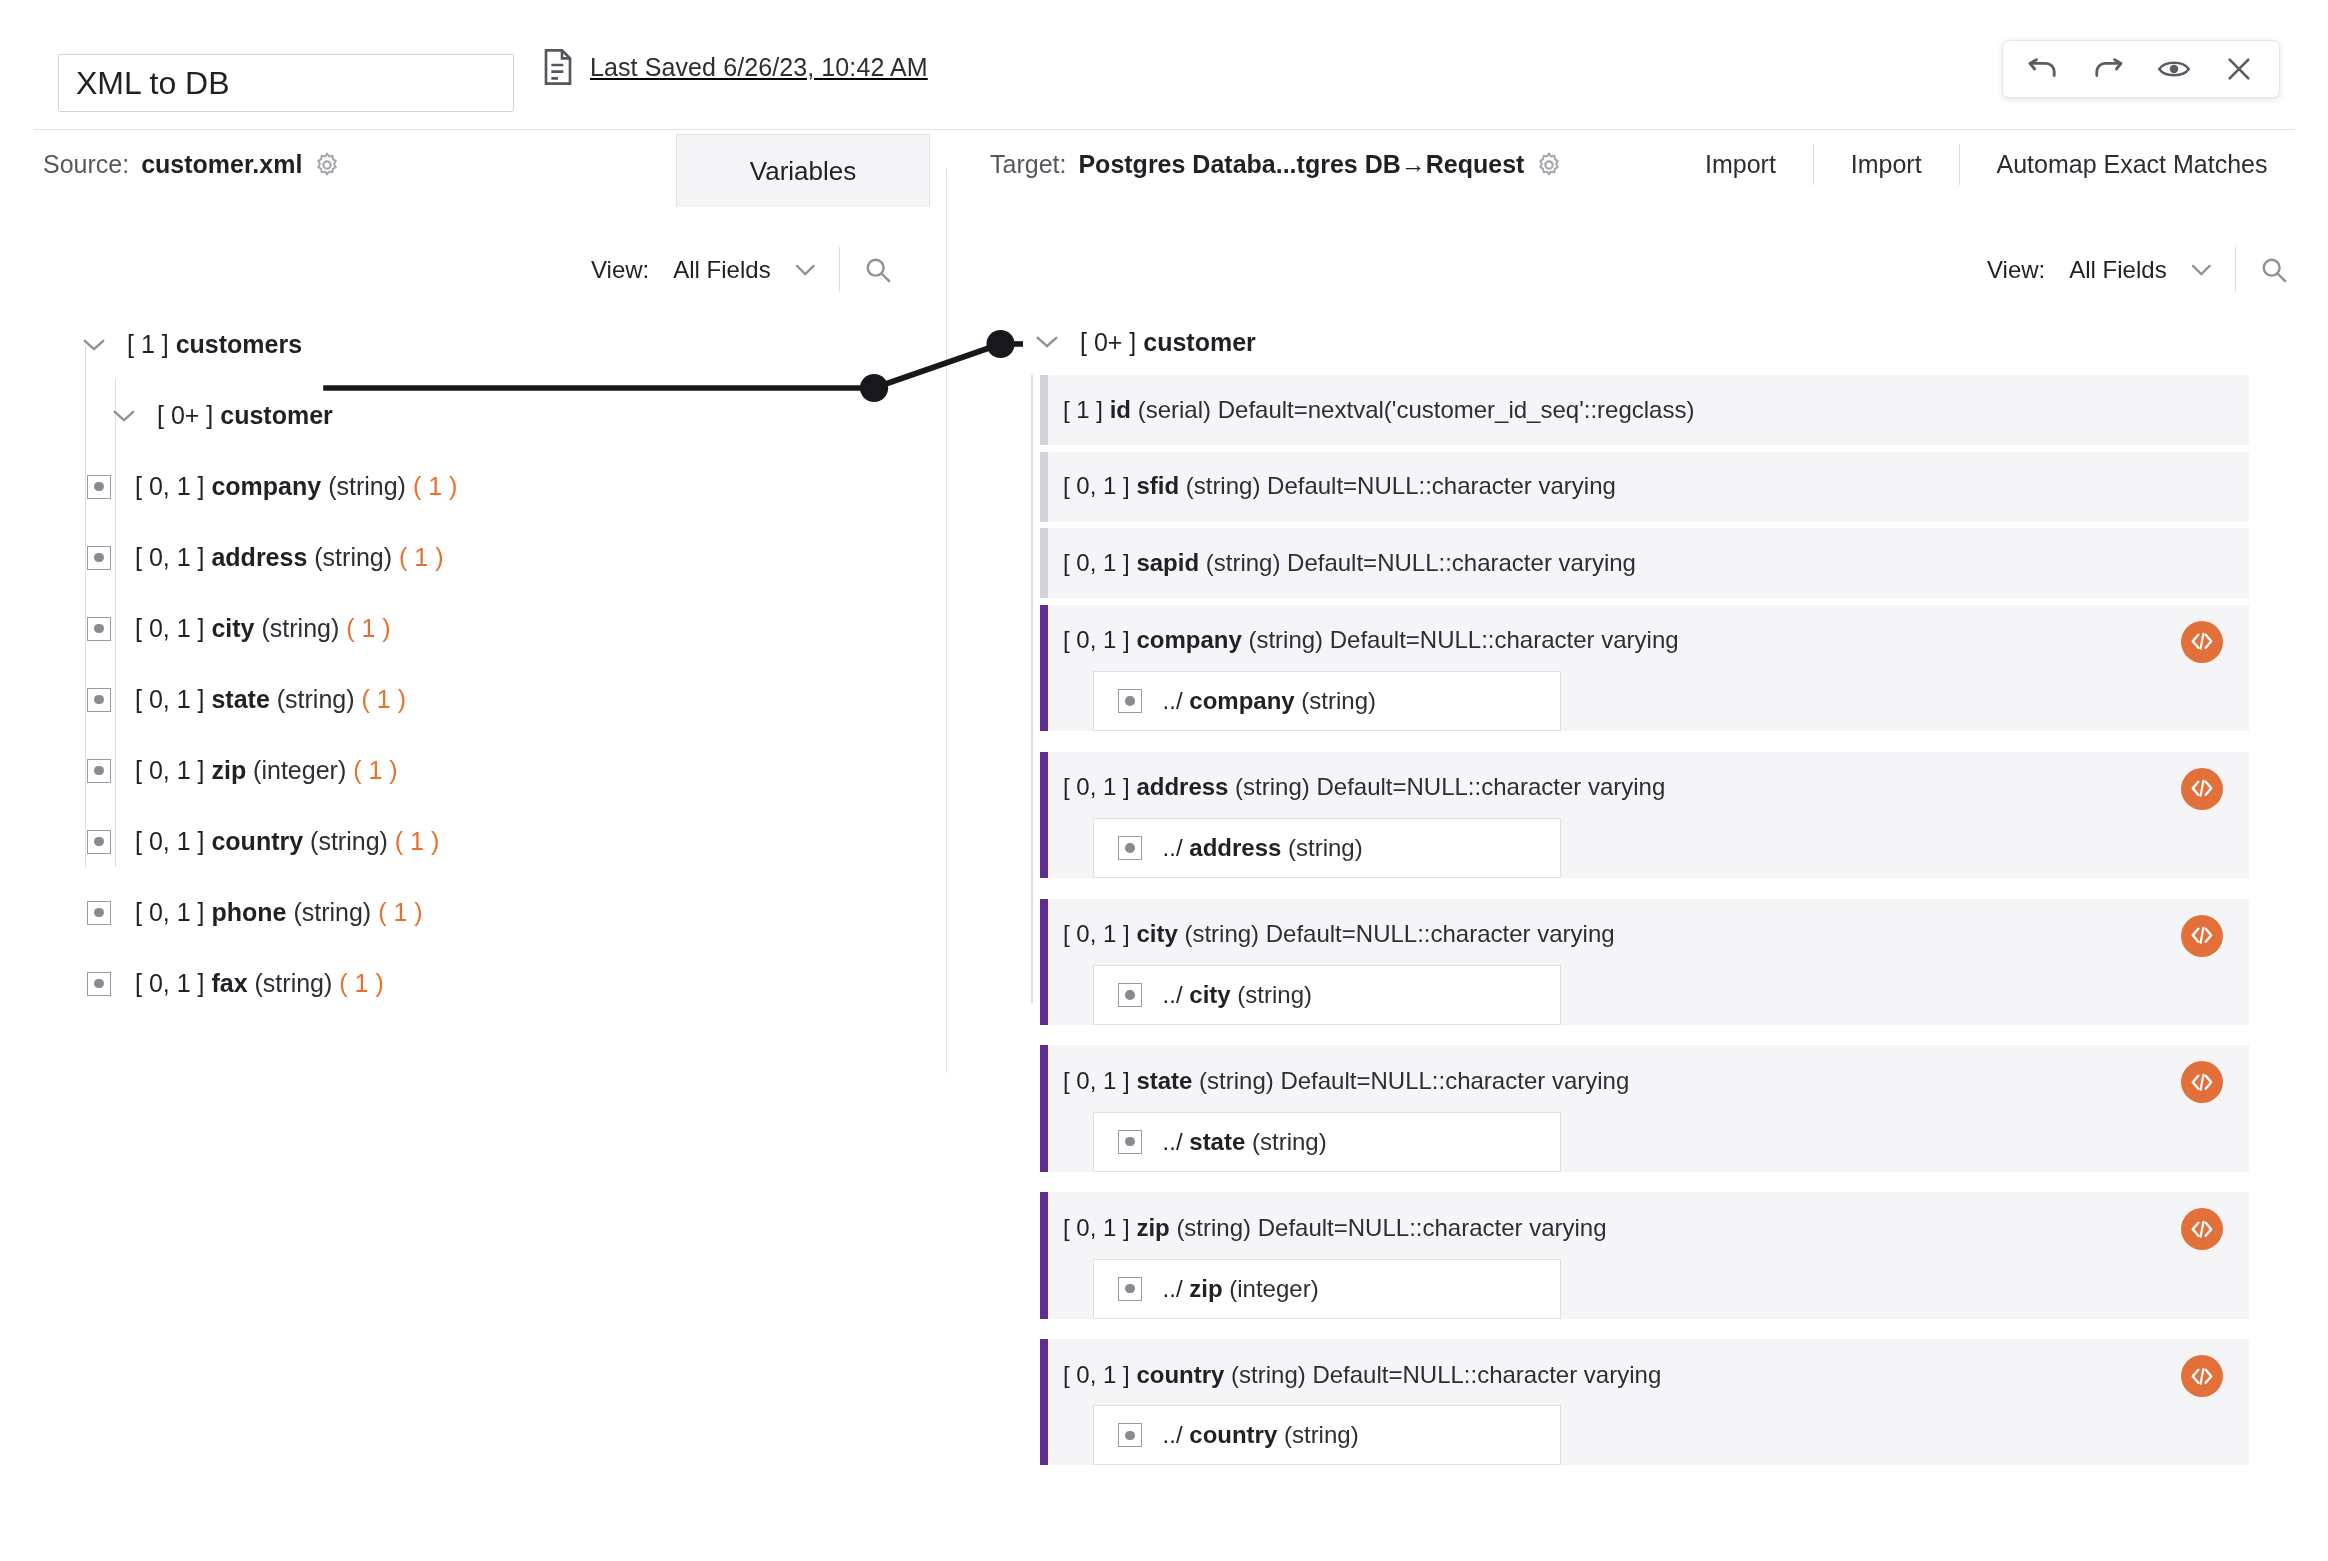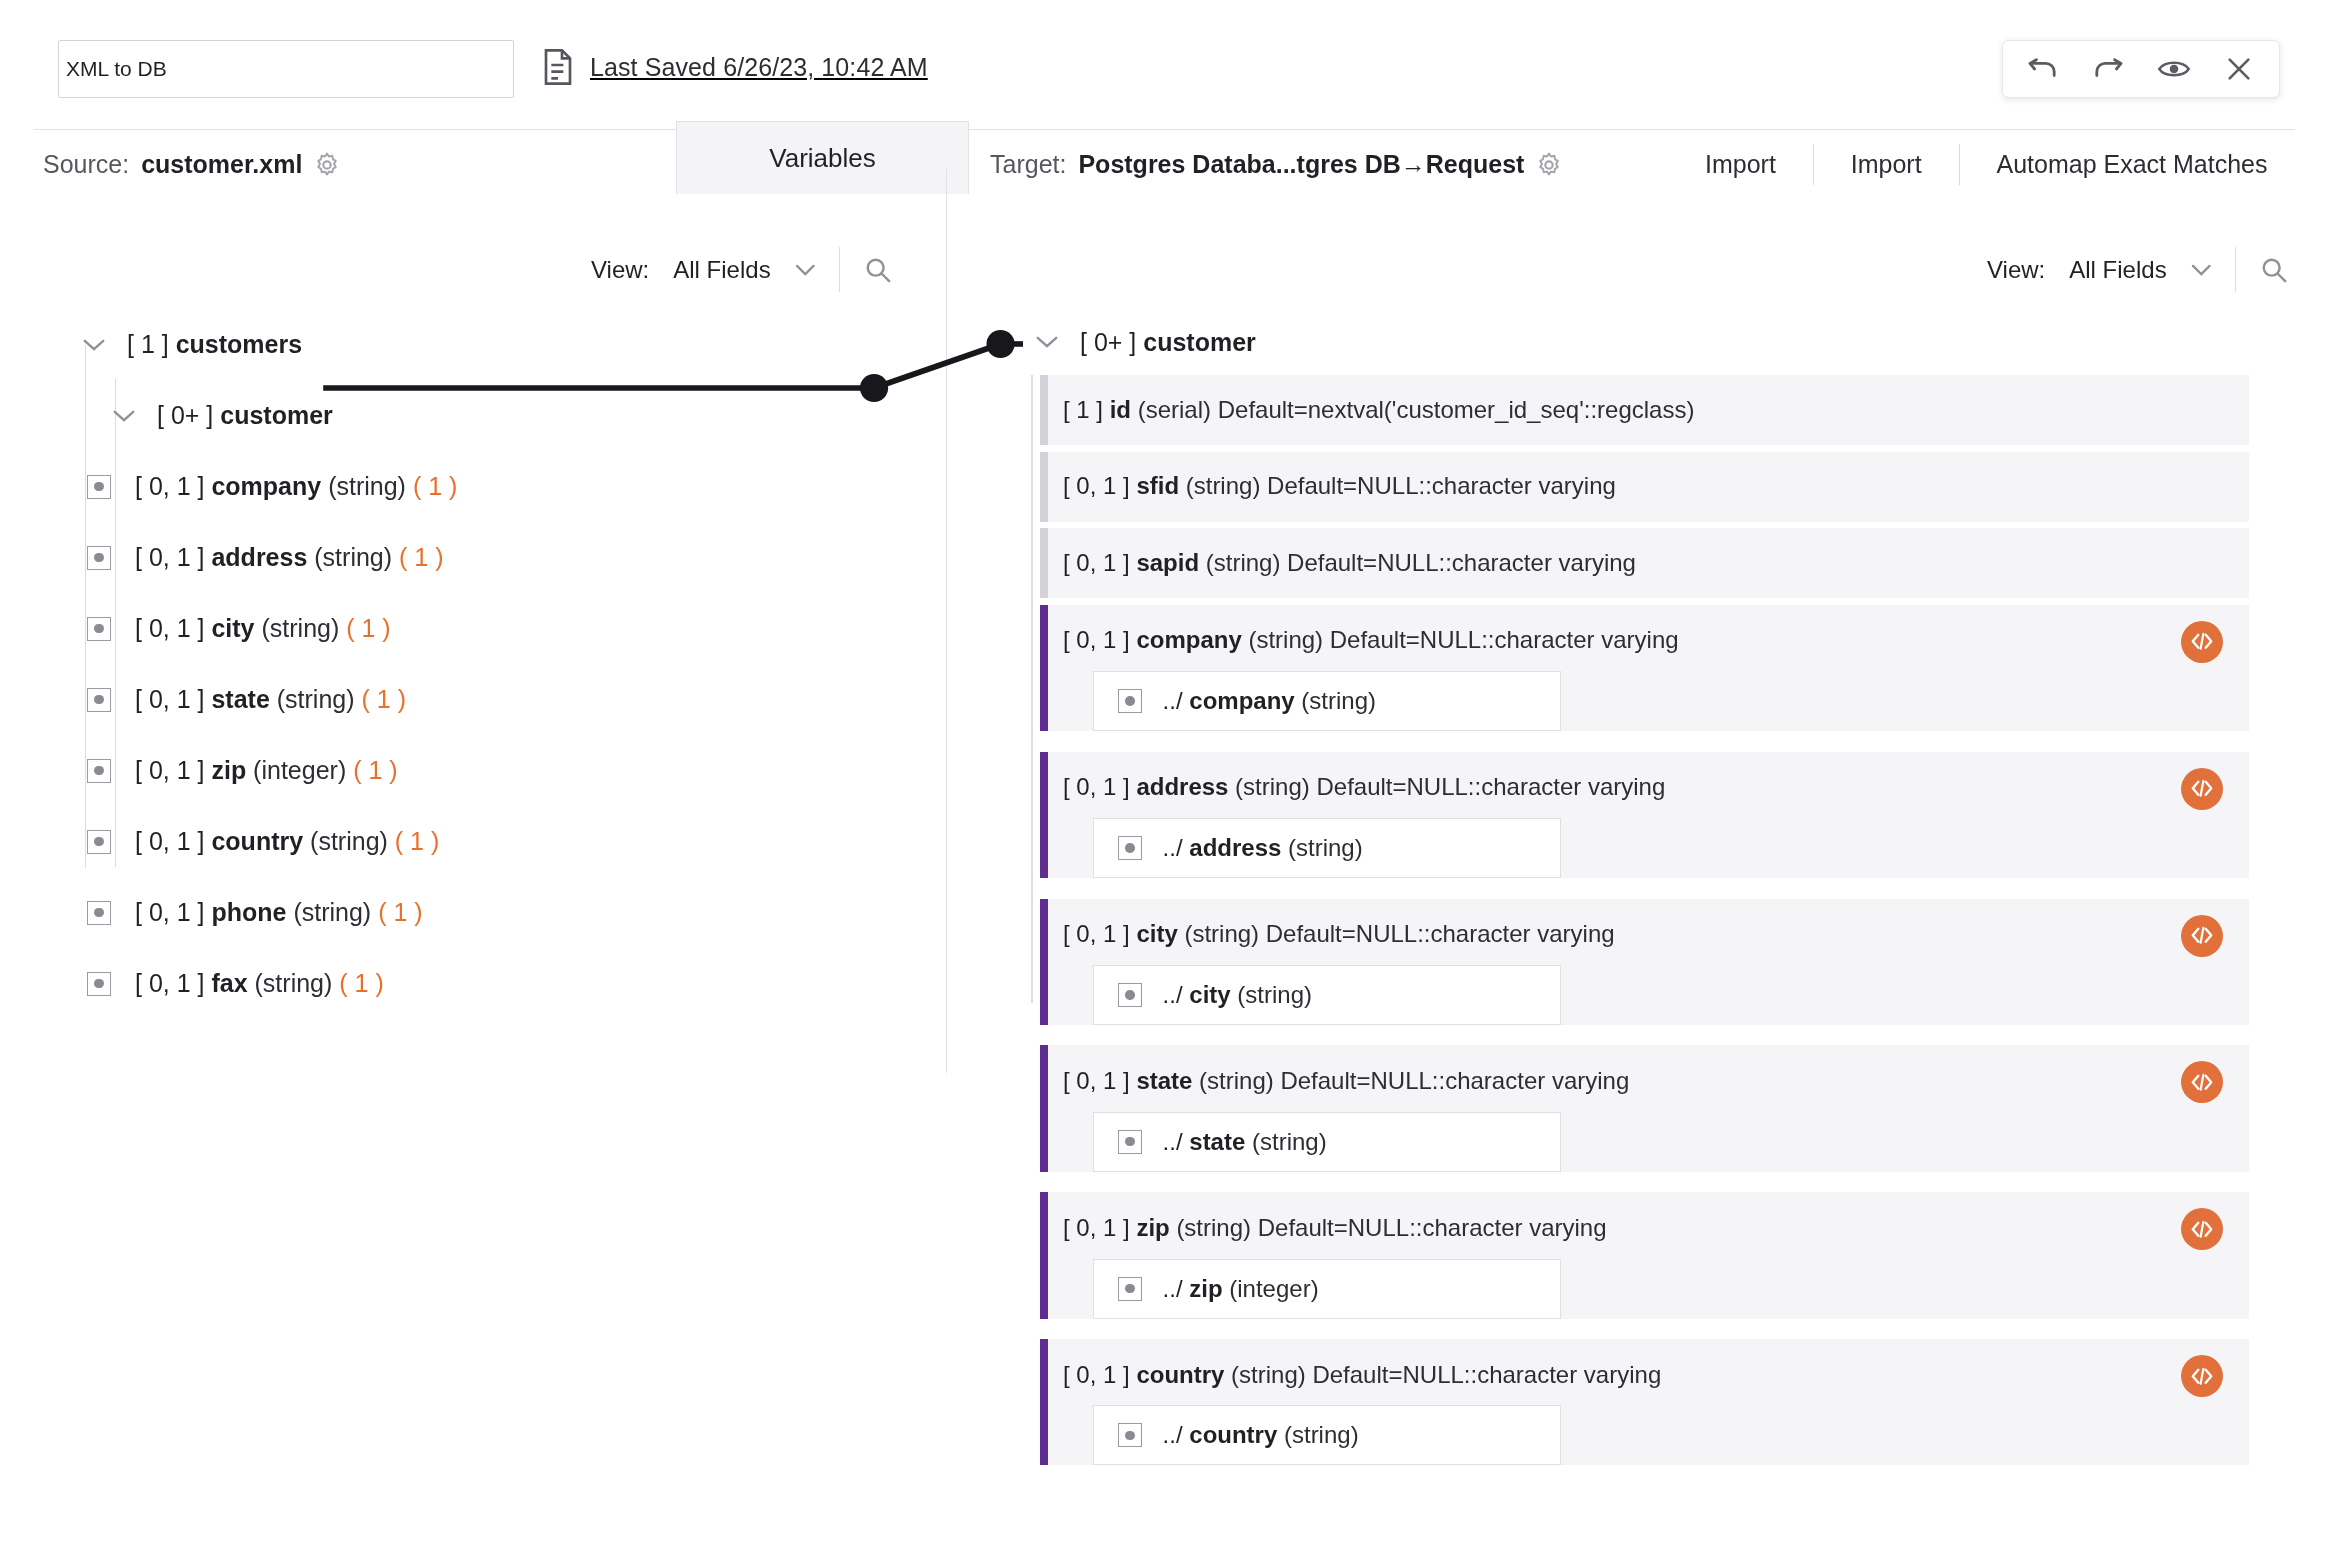--- a/index.html
+++ b/index.html
@@ -9,28 +9,28 @@
     font-family: "Liberation Sans", sans-serif;
     overflow: hidden;
   }
 
   
   .topbar {
     position: absolute; left: 0; top: 0; width: 2328px; height: 129px;
     background: #ffffff;
   }
   .name-input {
-    position: absolute; left: 58px; top: 40px;
+    position: absolute; left: 58px; top: 54px;
     width: 456px; height: 58px;
     border: 0.9px solid #d4d4d8;
     border-radius: 1.9px;
     background: #fff;
     font-family: "Liberation Sans", sans-serif;
-    font-size: 21px; color: #1f2125;
-    padding: 0 7px;
+    font-size: 32px; color: #1f2125;
+    padding: 0 17px;
     outline: none;
   }
   .saved-wrap {
     position: absolute; left: 542px; top: 49px;
     display: flex; align-items: center; gap: 16px; text-decoration: underline;
   }
   .doc-icon { width: 32px; height: 36px; display:block; }
   .saved-text { font-size: 25px; color: #2c2e33; letter-spacing: 0.1px; white-space: nowrap; }
 
   .toolbar {
@@ -58,22 +58,22 @@
   .source-label {
     position: absolute; left: 43px; top: 150px;
     display: flex; align-items: center; gap: 12px;
     font-size: 25px; color: #56585e;
     white-space: nowrap;
   }
   .source-label .fname { color: #1f2125; font-weight: bold; }
   .gear { width: 26px; height: 26px; display:block; cursor:pointer; }
 
   .tab-variables {
-    position: absolute; left: 676px; top: 121px;
-    width: 293px; height: 73px;
+    position: absolute; left: 676px; top: 134px;
+    width: 254px; height: 73px;
     background: #f4f4f6;
     border: 0.9px solid #e3e3e7;
     border-bottom: none;
     display: flex; align-items: center; justify-content: center;
     font-size: 26px; color: #1f2125;
     cursor: pointer;
   }
 
   .target-label {
     position: absolute; left: 990px; top: 150px;

